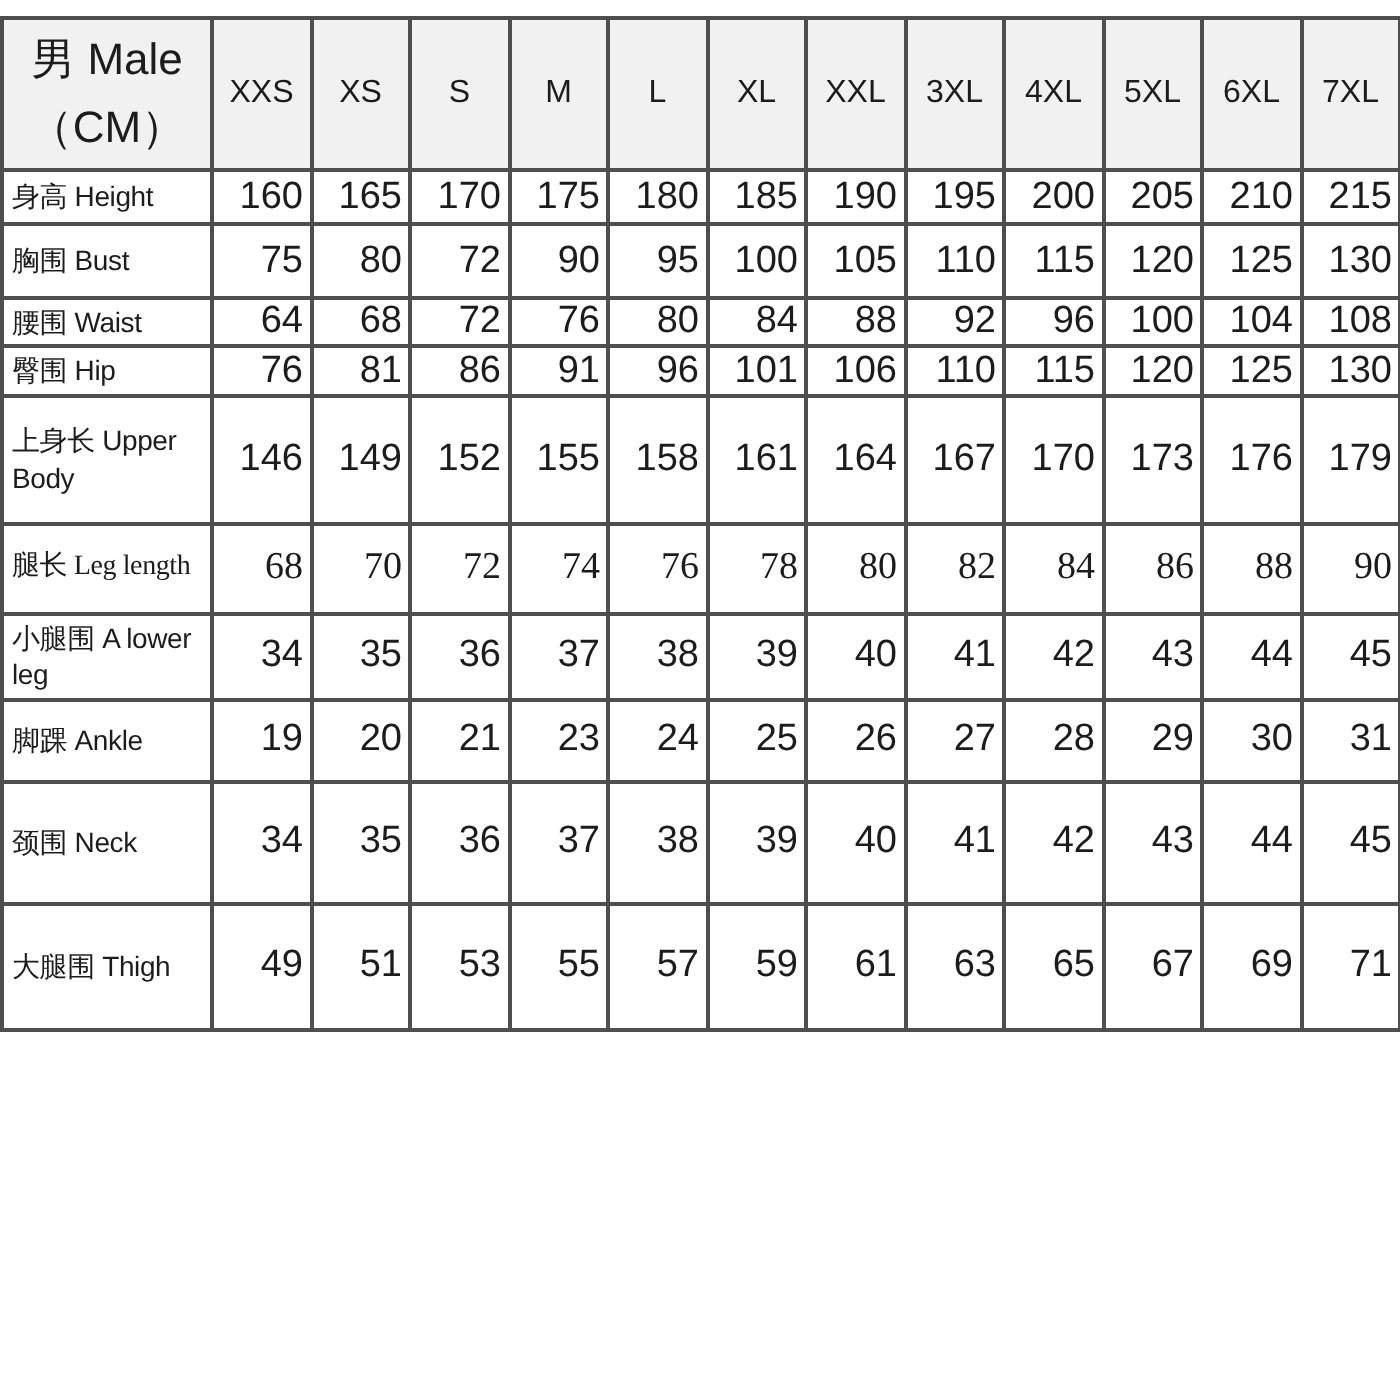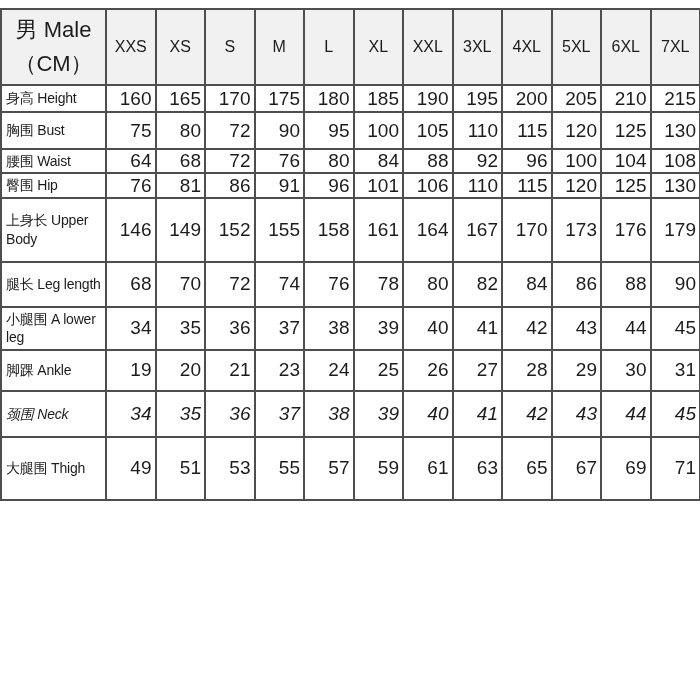--- a/index.html
+++ b/index.html
@@ -165,21 +165,21 @@
           <td class="num">155</td>
           <td class="num">158</td>
           <td class="num">161</td>
           <td class="num">164</td>
           <td class="num">167</td>
           <td class="num">170</td>
           <td class="num">173</td>
           <td class="num">176</td>
           <td class="num">179</td>
         </tr>
-        <tr style="height: 45px;">
+        <tr style="height: 45px; font-family: Liberation Serif, serif;">
           <td class="label">腿长 Leg length</td>
           <td class="num">68</td>
           <td class="num">70</td>
           <td class="num">72</td>
           <td class="num">74</td>
           <td class="num">76</td>
           <td class="num">78</td>
           <td class="num">80</td>
           <td class="num">82</td>
           <td class="num">84</td>
@@ -210,21 +210,21 @@
           <td class="num">23</td>
           <td class="num">24</td>
           <td class="num">25</td>
           <td class="num">26</td>
           <td class="num">27</td>
           <td class="num">28</td>
           <td class="num">29</td>
           <td class="num">30</td>
           <td class="num">31</td>
         </tr>
-        <tr style="height: 46px; font-style: italic;">
+        <tr style="height: 61px;">
           <td class="label">颈围 Neck</td>
           <td class="num">34</td>
           <td class="num">35</td>
           <td class="num">36</td>
           <td class="num">37</td>
           <td class="num">38</td>
           <td class="num">39</td>
           <td class="num">40</td>
           <td class="num">41</td>
           <td class="num">42</td>

